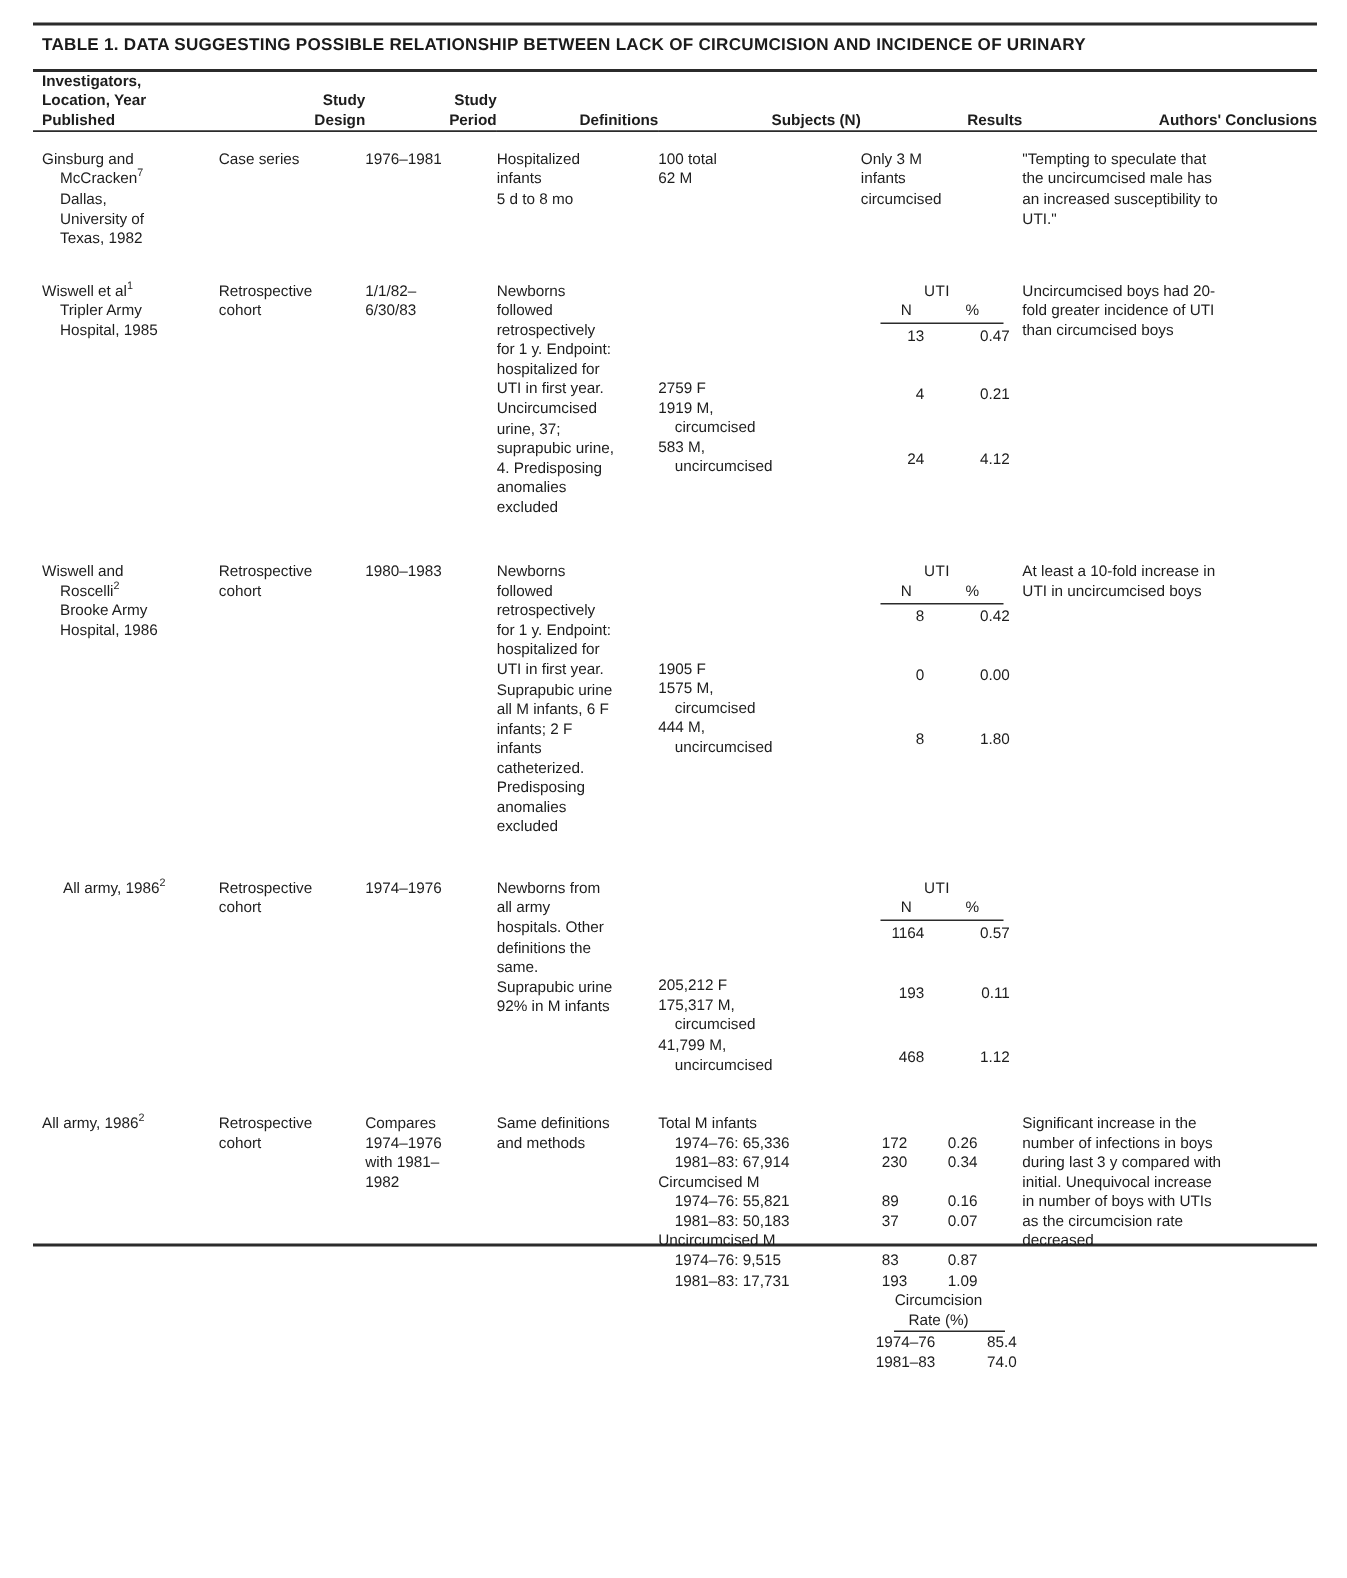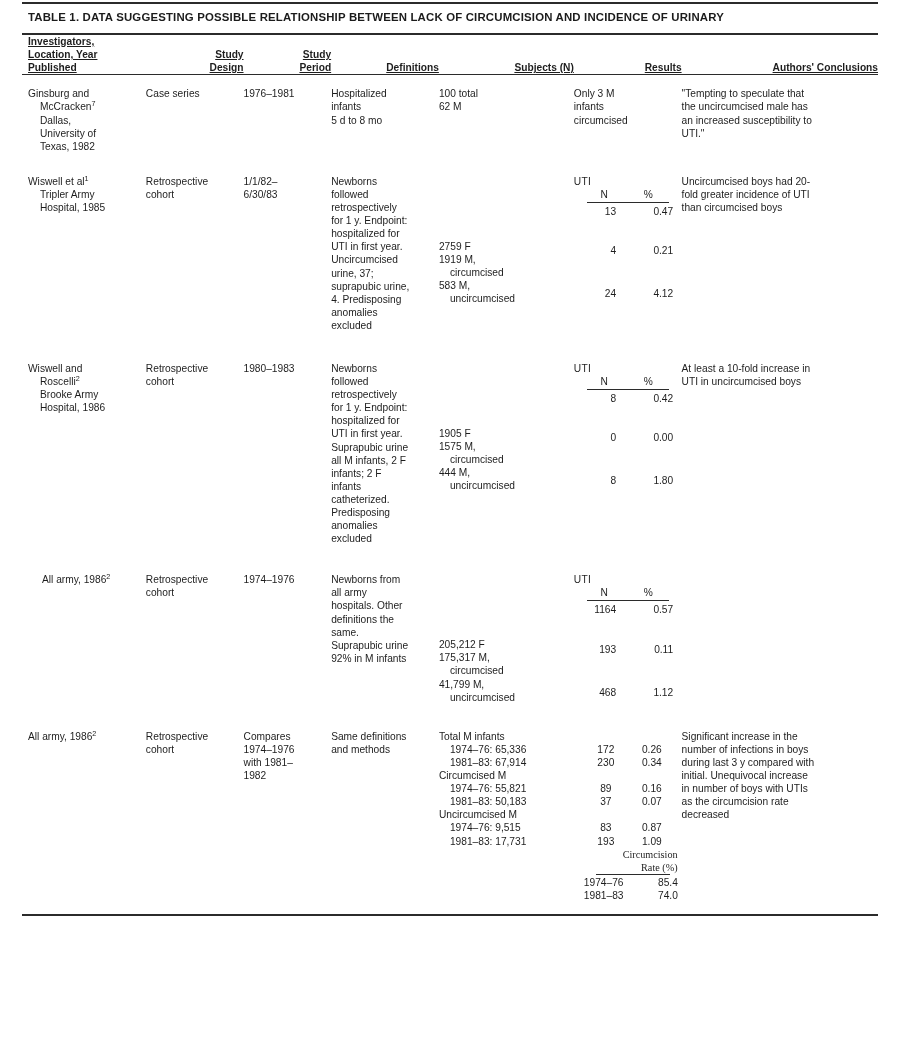--- a/index.html
+++ b/index.html
@@ -20,23 +20,23 @@
     left: 0; top: 0;
     width: 898px;
     height: 1052px;
     box-sizing: border-box;
     padding: 0;
   }
   
   .table-frame {
     position: absolute;
     left: 22px;
-    top: 2px;
+    top: 15px;
     width: 856px;
-    height: 914px;
+    height: 816px;
     border-top: 2.5px solid #2b2b2b;
     border-bottom: 2.5px solid #2b2b2b;
     box-sizing: border-box;
   }
   .title-block {
     padding: 6px 6px 7px 6px;
     border-bottom: 2.2px solid #2b2b2b;
   }
   .title-line {
     font-size: 11.4px;
@@ -57,21 +57,20 @@
     font-size: 10.2px;
     line-height: 13.1px;
     color: #1d1d1d;
   }
   thead th {
     font-weight: bold;
     font-size: 10.3px;
     line-height: 13.4px;
     padding: 5px 4px 5px 4px;
     border-bottom: 1.6px solid #2b2b2b;
-    text-decoration: underline;
   }
   .hdr-invest { text-align: left; padding-left: 6px !important; }
   .hdr-c { text-align: right; }
 
   tbody td {
     padding: 4px 4px 4px 4px;
   }
   .c-invest   { width: 123px; padding-left: 6px !important; }
   .c-design   { width: 97px; }
   .c-period   { width: 87px; }
@@ -85,20 +84,21 @@
   
   .hang { text-indent: 0; }
   .hang .sub { padding-left: 12px; display: block; }
   sup {
     font-size: 7.2px;
     vertical-align: super;
     line-height: 0;
   }
   .ind1 { padding-left: 11px; display: block; }
   .res-title {
+    text-align: center;
     letter-spacing: 0.3px;
     padding-right: 6px;
   }
   .res-grid {
     display: grid;
     grid-template-columns: 34px 40px;
     justify-content: center;
     column-gap: 7px;
   }
   .res-grid span { text-align: right; }
@@ -120,25 +120,24 @@
   .spacer-39 { height: 39px; }
 
   
   .pair-grid {
     display: grid;
     grid-template-columns: 36px 40px;
     justify-content: flex-start;
     column-gap: 8px;
     padding-left: 14px;
   }
-  .pair-grid span { text-align: center; }
+  .pair-grid span { text-align: left; }
   .circ-rate-title {
-    text-align: right;
+    text-align: center;
     padding-right: 4px;
-    font-family: Liberation Serif, serif;
   }
   .circ-rate-rule {
     width: 74px;
     margin: 0 auto 1px 22px;
     border-top: 1.1px solid #2b2b2b;
   }
   .circ-line {
     display: grid;
     grid-template-columns: 52px 34px;
     justify-content: flex-start;
@@ -328,21 +327,21 @@
             <div class="nowrap">1980–1983</div>
           </td>
           <td style="padding-top:30px">
             <div>Newborns</div>
             <div>followed</div>
             <div>retrospectively</div>
             <div>for 1 y. Endpoint:</div>
             <div>hospitalized for</div>
             <div>UTI in first year.</div>
             <div>Suprapubic urine</div>
-            <div>all M infants, 2 F</div>
+            <div>all M infants, 6 F</div>
             <div>infants; 2 F</div>
             <div>infants</div>
             <div>catheterized.</div>
             <div>Predisposing</div>
             <div>anomalies</div>
             <div>excluded</div>
           </td>
           <td style="padding-top:30px">
             <div class="spacer-39"></div>
             <div class="spacer-26"></div>

